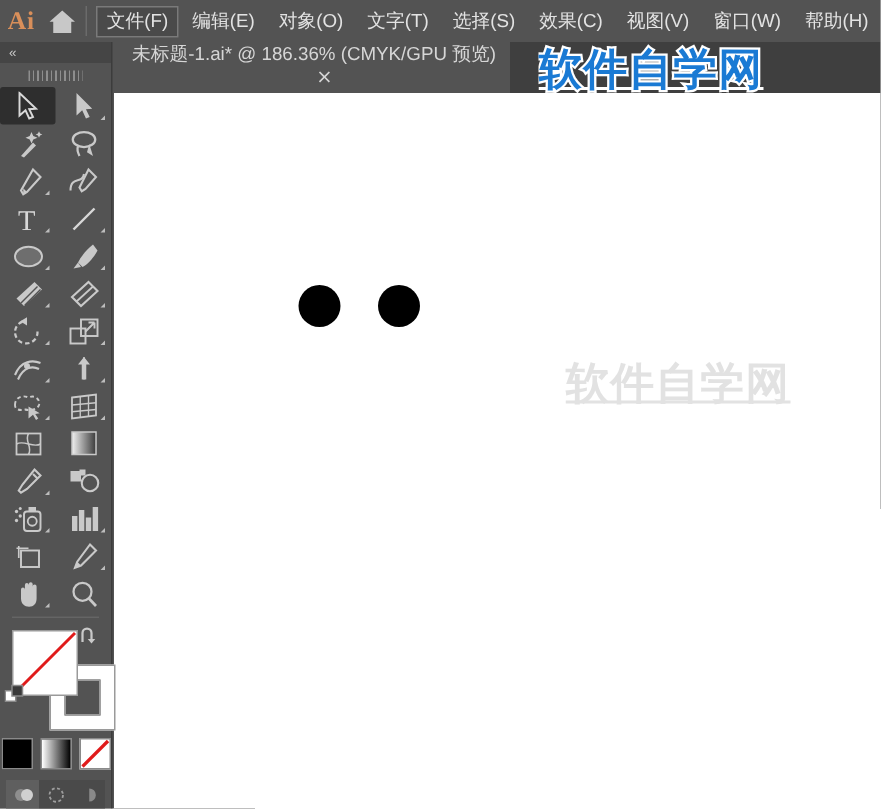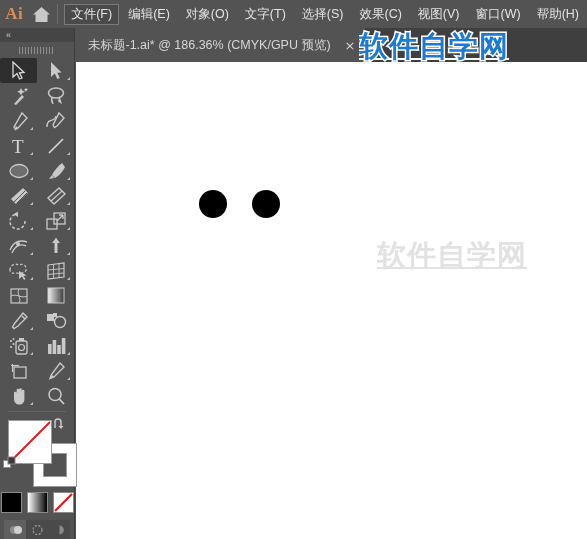--- a/index.html
+++ b/index.html
@@ -35,21 +35,21 @@
   }
 
   
   .tabbar{
     position:absolute;left:76px;top:28px;width:511px;height:34px;
     background:#3f3f3f;
   }
   .doc-tab{
     position:absolute;left:0;top:0;height:34px;
     display:flex;align-items:center;background:#535353;
-    padding:0 9px 0 12px;box-sizing:border-box;
+    padding:0 9px 0 12px;box-sizing:border-box;flex-direction:column;
   }
   .doc-tab .title{color:#d6d6d6;font-size:12.5px;white-space:nowrap;}
   .doc-tab .closex{
     margin-left:14px;color:#d6d6d6;font-size:13px;line-height:1;
     font-family:"DejaVu Sans",sans-serif;
   }
 
   
   .canvas{
     position:absolute;left:76px;top:62px;width:511px;height:477px;

